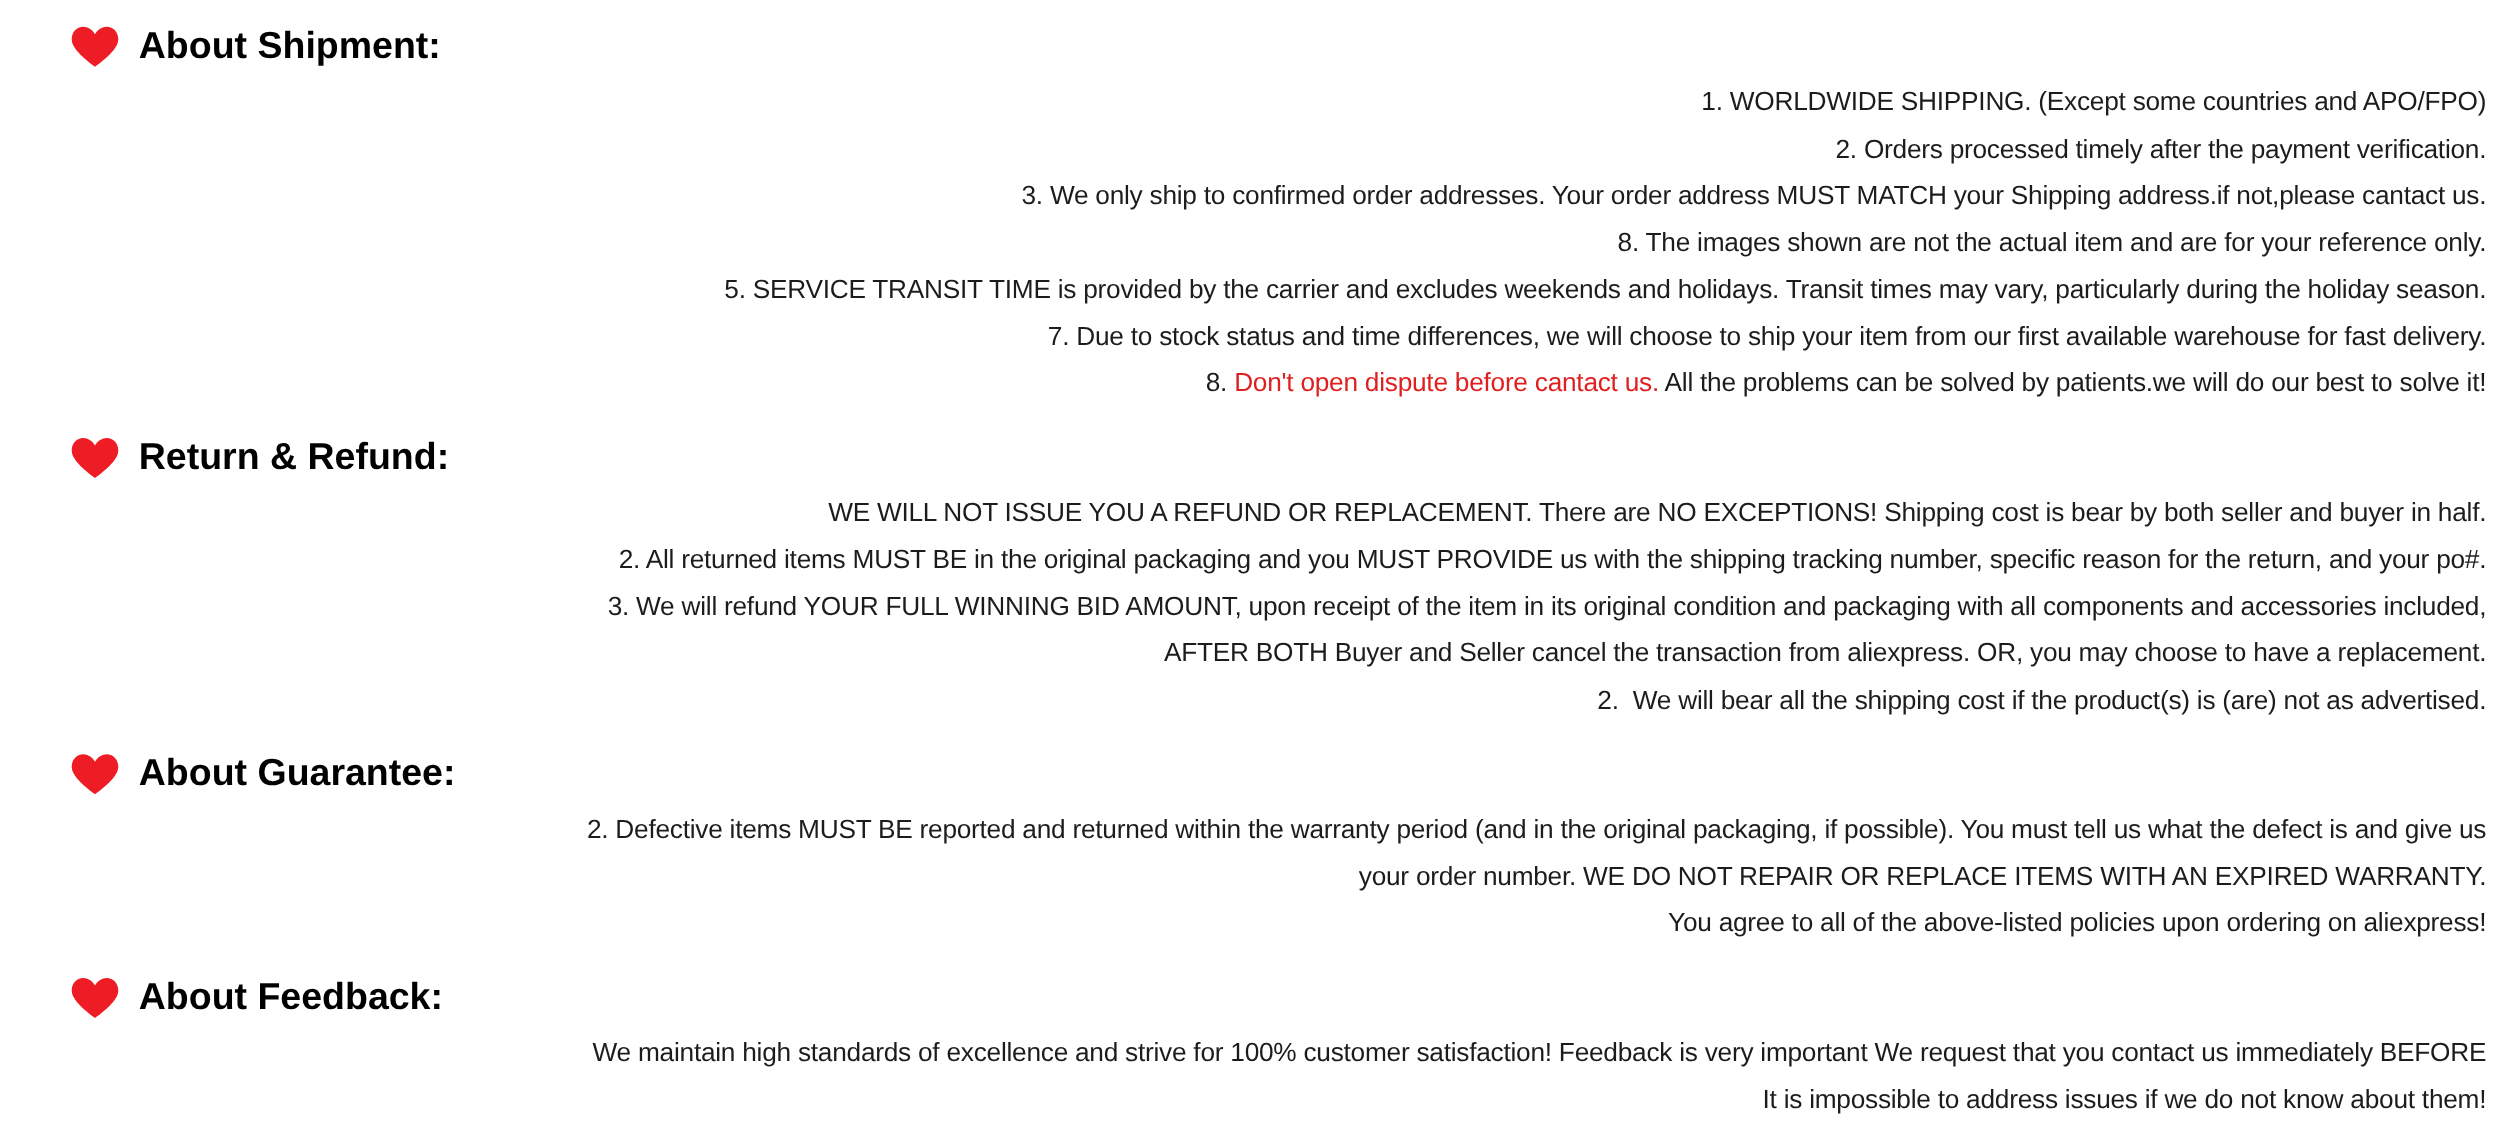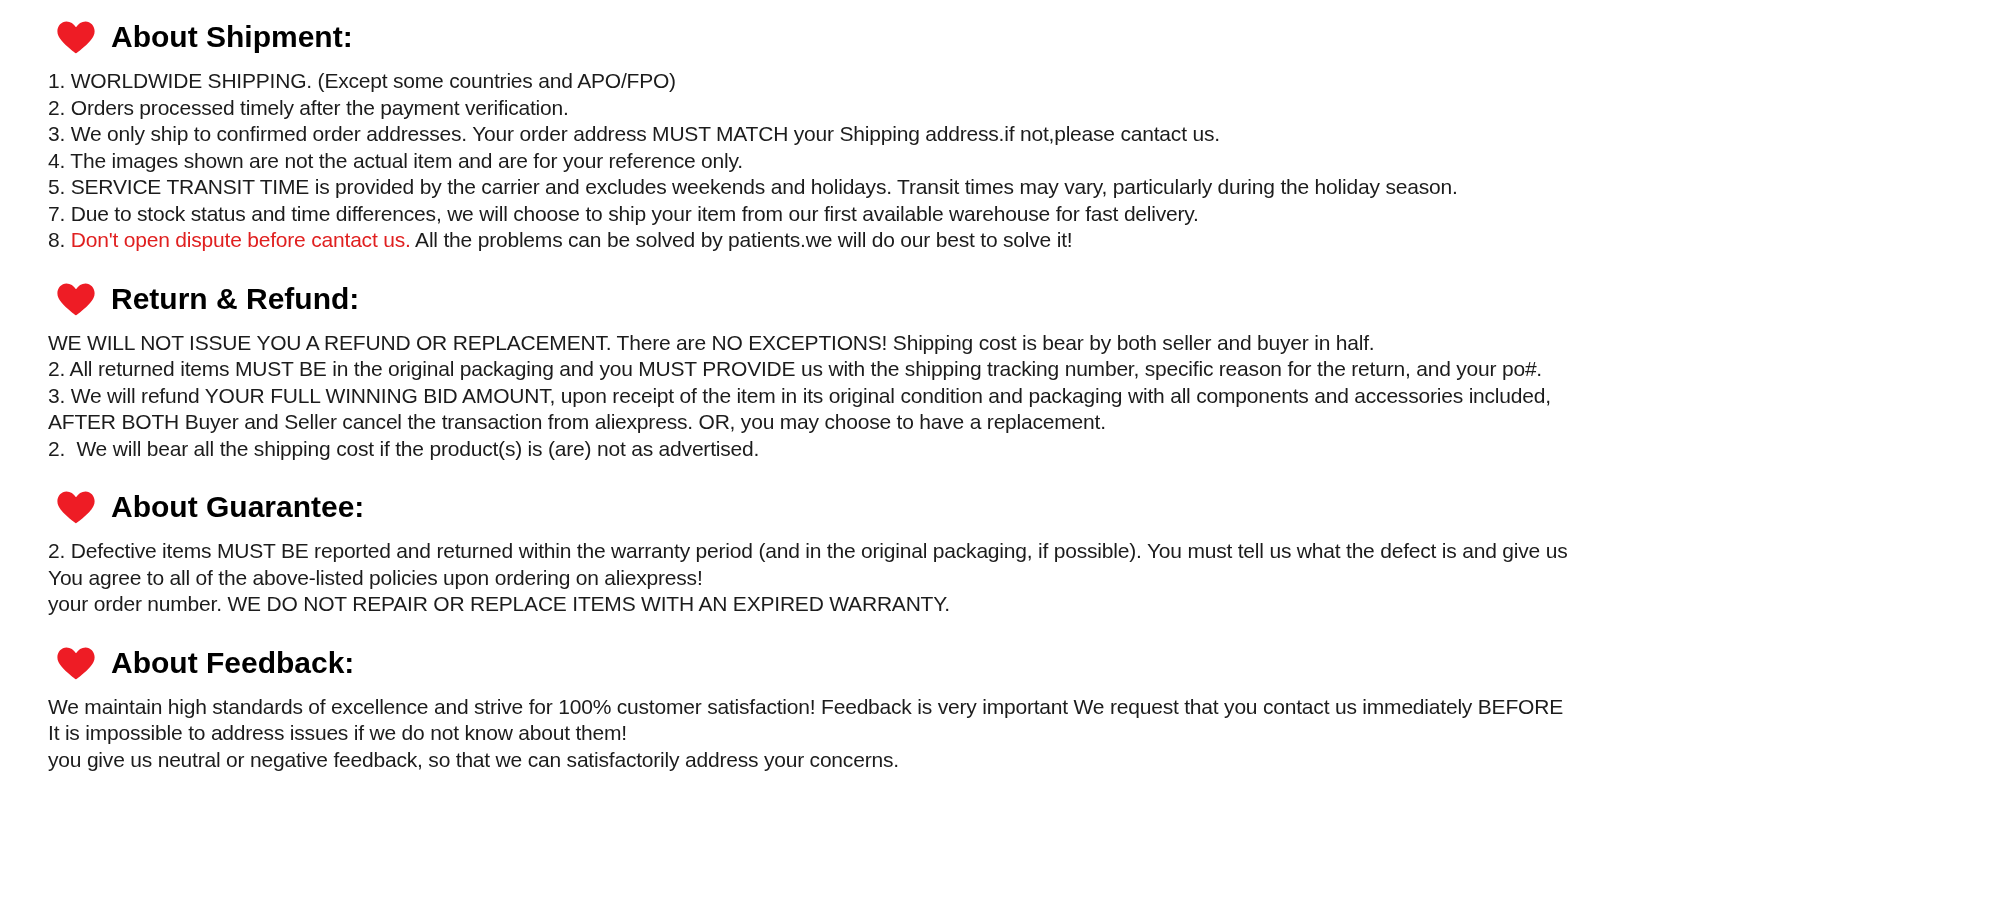--- a/index.html
+++ b/index.html
@@ -13,20 +13,21 @@
     height: 908px;
     background: #ffffff;
     overflow: hidden;
     box-sizing: border-box;
     padding: 16px 0 0 48px;
     font-family: "Liberation Sans", sans-serif;
     color: #1c1c1c;
   }
   .policy-section {
     margin: 0 0 24px 0;
+    text-align: right;
   }
   .heading {
     display: flex;
     align-items: center;
     gap: 15px;
     margin: 0 0 10px 8px;
     height: 42px;
     font-size: 30px;
     font-weight: bold;
     color: #000000;
@@ -42,21 +43,21 @@
   }
   .heart svg {
     width: 40px;
     height: 36px;
     display: block;
   }
   .body-lines {
     margin: 0;
   }
   .line {
-    margin: 0;
+    margin: 11px;
     font-size: 21px;
     line-height: 26.5px;
     white-space: pre;
     letter-spacing: -0.2px;
     color: #1c1c1c;
   }
   .line .seg-red {
     color: #e02020;
   }
 </style>
@@ -71,21 +72,21 @@
             <svg viewBox="0 0 24 22" xmlns="http://www.w3.org/2000/svg">
               <path fill="#ee1c25" d="M12 21C12 21 3.6 15.2 1.3 10.4 C-0.8 5.9 2.3 1.5 6.2 1.5 C8.6 1.5 10.6 2.9 12 5.1 C13.4 2.9 15.4 1.5 17.8 1.5 C21.7 1.5 24.8 5.9 22.7 10.4 C20.4 15.2 12 21 12 21 Z"></path>
             </svg>
           </span>
           <span>About Shipment:</span>
         </h2>
         <div class="body-lines">
           <p class="line"><span>1. WORLDWIDE SHIPPING. (Except some countries and APO/FPO)</span></p>
           <p class="line"><span>2. Orders processed timely after the payment verification.</span></p>
           <p class="line"><span>3. We only ship to confirmed order addresses. Your order address MUST MATCH your Shipping address.if not,please cantact us.</span></p>
-          <p class="line"><span>4. The images shown are not the actual item and are for your reference only.</span></p>
+          <p class="line"><span>8. The images shown are not the actual item and are for your reference only.</span></p>
           <p class="line"><span>5. SERVICE TRANSIT TIME is provided by the carrier and excludes weekends and holidays. Transit times may vary, particularly during the holiday season.</span></p>
           <p class="line"><span>7. Due to stock status and time differences, we will choose to ship your item from our first available warehouse for fast delivery.</span></p>
           <p class="line"><span>8. </span><span class="seg-red">Don't open dispute before cantact us.</span><span> All the problems can be solved by patients.we will do our best to solve it!</span></p>
         </div>
       </section>
       <section class="policy-section">
         <h2 class="heading">
           <span class="heart">
             <svg viewBox="0 0 24 22" xmlns="http://www.w3.org/2000/svg">
               <path fill="#ee1c25" d="M12 21C12 21 3.6 15.2 1.3 10.4 C-0.8 5.9 2.3 1.5 6.2 1.5 C8.6 1.5 10.6 2.9 12 5.1 C13.4 2.9 15.4 1.5 17.8 1.5 C21.7 1.5 24.8 5.9 22.7 10.4 C20.4 15.2 12 21 12 21 Z"></path>
@@ -105,22 +106,22 @@
         <h2 class="heading">
           <span class="heart">
             <svg viewBox="0 0 24 22" xmlns="http://www.w3.org/2000/svg">
               <path fill="#ee1c25" d="M12 21C12 21 3.6 15.2 1.3 10.4 C-0.8 5.9 2.3 1.5 6.2 1.5 C8.6 1.5 10.6 2.9 12 5.1 C13.4 2.9 15.4 1.5 17.8 1.5 C21.7 1.5 24.8 5.9 22.7 10.4 C20.4 15.2 12 21 12 21 Z"></path>
             </svg>
           </span>
           <span>About Guarantee:</span>
         </h2>
         <div class="body-lines">
           <p class="line"><span>2. Defective items MUST BE reported and returned within the warranty period (and in the original packaging, if possible). You must tell us what the defect is and give us</span></p>
+          <p class="line"><span>your order number. WE DO NOT REPAIR OR REPLACE ITEMS WITH AN EXPIRED WARRANTY.</span></p>
           <p class="line"><span>You agree to all of the above-listed policies upon ordering on aliexpress!</span></p>
-          <p class="line"><span>your order number. WE DO NOT REPAIR OR REPLACE ITEMS WITH AN EXPIRED WARRANTY.</span></p>
         </div>
       </section>
       <section class="policy-section">
         <h2 class="heading">
           <span class="heart">
             <svg viewBox="0 0 24 22" xmlns="http://www.w3.org/2000/svg">
               <path fill="#ee1c25" d="M12 21C12 21 3.6 15.2 1.3 10.4 C-0.8 5.9 2.3 1.5 6.2 1.5 C8.6 1.5 10.6 2.9 12 5.1 C13.4 2.9 15.4 1.5 17.8 1.5 C21.7 1.5 24.8 5.9 22.7 10.4 C20.4 15.2 12 21 12 21 Z"></path>
             </svg>
           </span>
           <span>About Feedback:</span>

